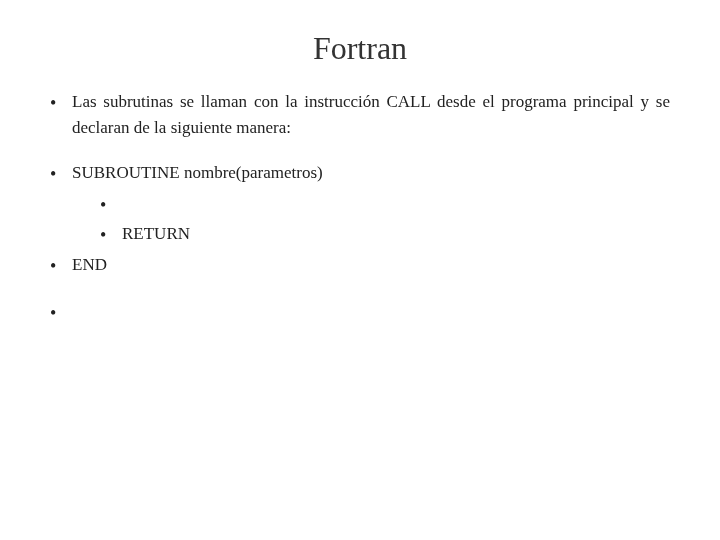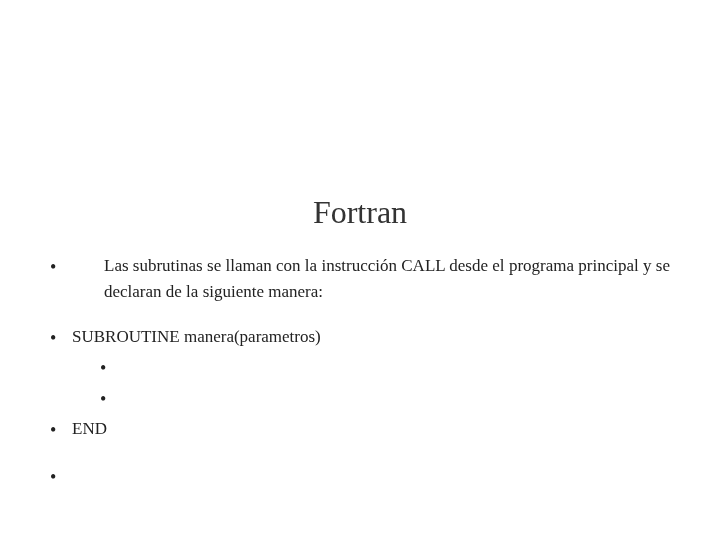--- a/index.html
+++ b/index.html
@@ -17,21 +17,20 @@
       overflow: hidden;
     }
 
     .page {
       width: 720px;
       height: 540px;
       padding: 30px 50px 30px 50px;
       display: flex;
       flex-direction: column;
       align-items: flex-start;
-      justify-content: flex-end;
     }
 
     .title {
       width: 100%;
       text-align: center;
       font-size: 32px;
       font-weight: normal;
       margin-bottom: 22px;
       color: #333333;
     }
@@ -51,21 +50,20 @@
     .bullet {
       min-width: 22px;
       font-size: 18px;
       line-height: 1.55;
       padding-top: 1px;
     }
 
     .bullet-text {
       flex: 1;
       text-align: justify;
-      margin-left: 32px;
     }
 
     .code-section {
       margin-bottom: 18px;
       padding-left: 0;
     }
 
     .code-bullet-item {
       display: flex;
       align-items: flex-start;
@@ -97,27 +95,28 @@
   <div class="content">
 
     <div class="bullet-item">
       <span class="bullet">•</span>
       <span class="bullet-text">Las subrutinas se llaman con la instrucción CALL desde el programa principal y se declaran de la siguiente manera:</span>
     </div>
 
     <div class="code-section">
       <div class="code-bullet-item">
         <span class="bullet code-bullet">•</span>
-        <span class="code-text">SUBROUTINE manera(parametros)</span>
+        <span class="code-text">SUBROUTINE nombre(parametros)</span>
       </div>
       <div class="code-bullet-item indent">
         <span class="bullet code-bullet">•</span>
       </div>
       <div class="code-bullet-item indent">
         <span class="bullet code-bullet">•</span>
+        <span class="code-text">RETURN</span>
       </div>
       <div class="code-bullet-item">
         <span class="bullet code-bullet">•</span>
         <span class="code-text">END</span>
       </div>
     </div>
 
     <div class="bullet-item">
       <span class="bullet">•</span>
     </div>

